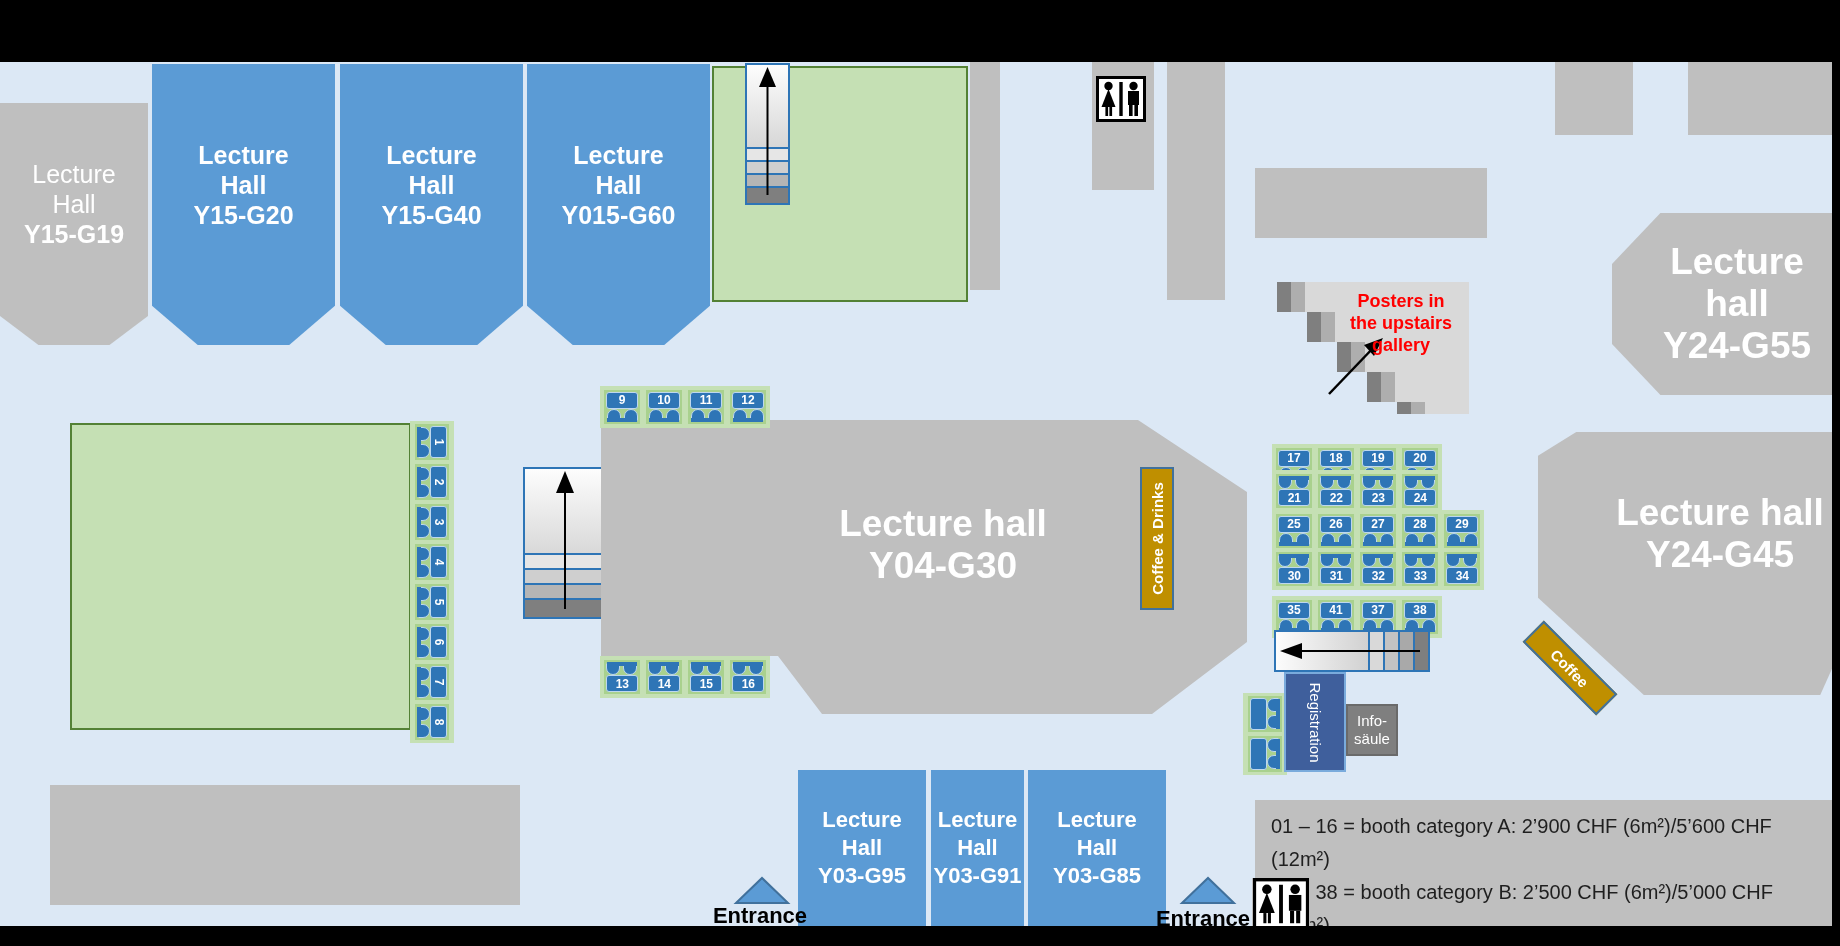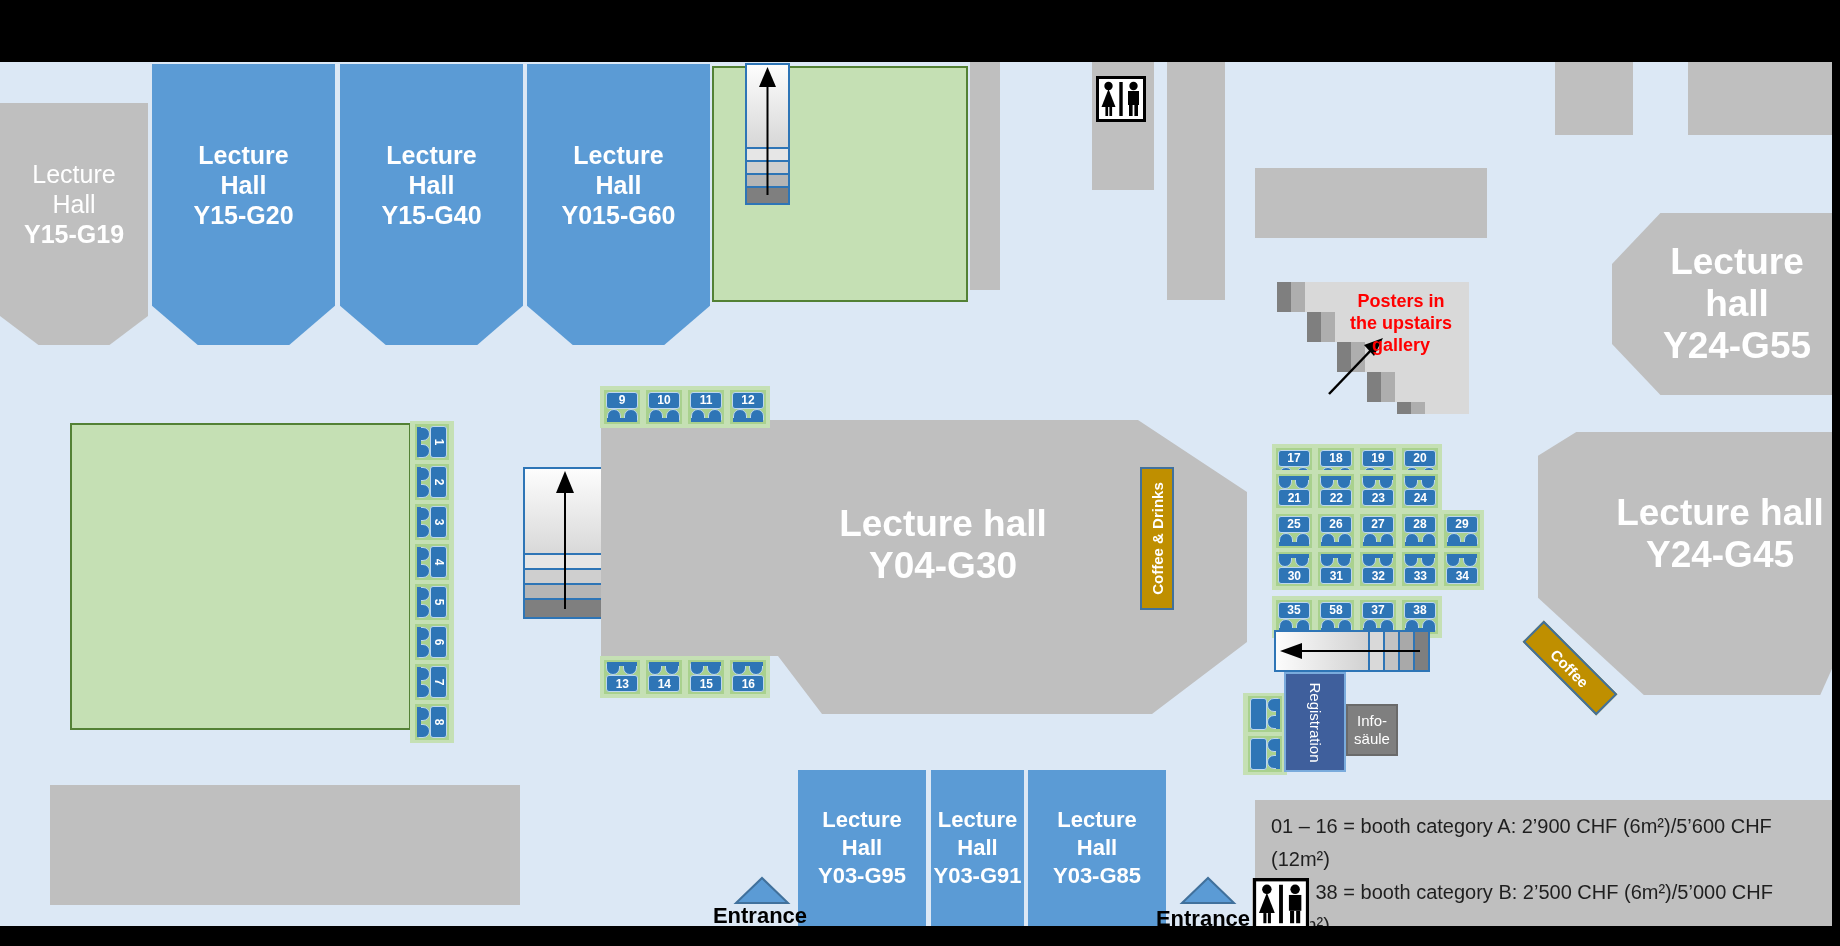--- a/index.html
+++ b/index.html
@@ -507,21 +507,21 @@
       <div class="booth">
         <span class="plate"><i class="num">35</i></span>
         <span class="chairs">
           <i class="chair"></i>
           <i class="chair"></i>
         </span>
         <span class="bar"></span>
       </div>
 
       <div class="booth">
-        <span class="plate"><i class="num">58</i></span>
+        <span class="plate"><i class="num">41</i></span>
         <span class="chairs">
           <i class="chair"></i>
           <i class="chair"></i>
         </span>
         <span class="bar"></span>
       </div>
 
       <div class="booth">
         <span class="plate"><i class="num">37</i></span>
         <span class="chairs">

